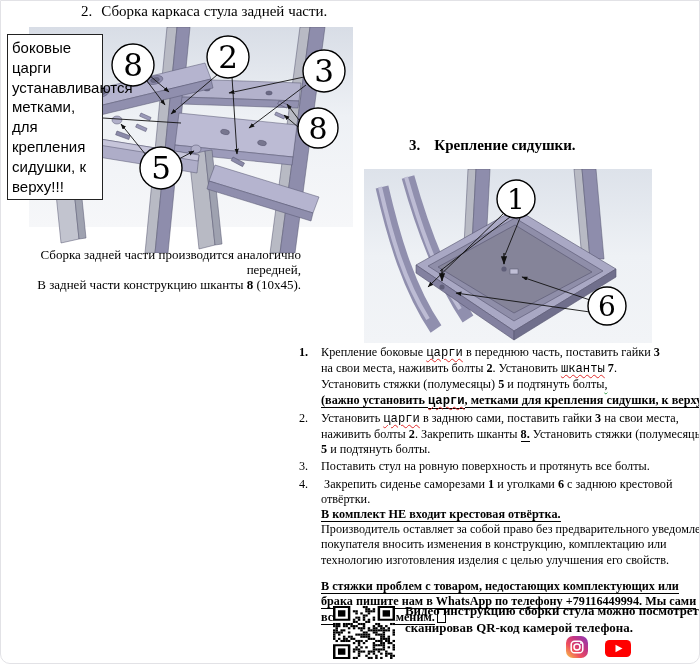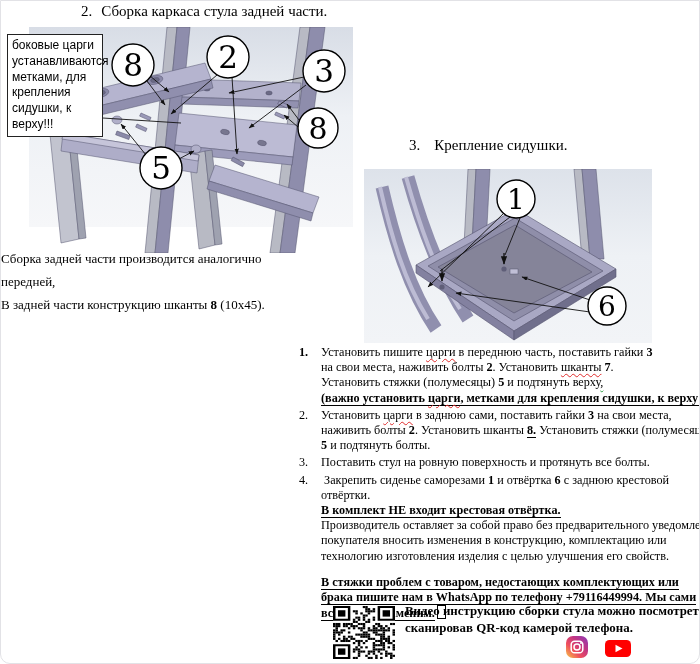--- a/index.html
+++ b/index.html
@@ -4,42 +4,42 @@
 <style>
   html,body{margin:0;padding:0;background:#fff;}
   .page{position:relative;width:700px;height:664px;background:#fff;overflow:hidden;
         font-family:"Liberation Serif",serif;color:#000;box-sizing:border-box;
         border:1px solid #e2e2e6;border-radius:0 0 10px 10px;padding-left:45px;}
   
   .sec-title{position:absolute;font-size:15px;white-space:nowrap;}
   .sec-title .n{display:inline-block;}
   .t2{left:80px;top:2px;}
   .t2 .lbl{margin-left:9px;}
-  .t3{left:408px;top:136px;}
+  .t3{left:408px;top:136px;font-weight:bold;}
   .t3 .lbl{margin-left:14px;}
   
   .notebox{position:absolute;left:6px;top:33px;width:86px;background:#fff;border:1.3px solid #222;
-           padding:3px 4px;font-family:"Liberation Sans",sans-serif;font-size:12px;line-height:1.32;z-index:3;}
+           padding:3px 4px;font-family:"Liberation Sans",sans-serif;font-size:15px;line-height:1.32;z-index:3;}
   
   .fig2{position:absolute;left:28px;top:26px;}
   .fig3{position:absolute;left:363px;top:168px;}
   .co-num{font-family:"DejaVu Serif",serif;fill:#000;}
   
-  .caption{position:absolute;left:0;top:246px;width:300px;text-align:left;
-           font-size:13px;line-height:23px;z-index:4;}
+  .caption{position:absolute;left:0;top:246px;width:300px;text-align:right;
+           font-size:13px;line-height:15px;z-index:4;}
   
   .instructions{position:absolute;left:298px;top:344px;width:404px;font-size:12.2px;line-height:15.2px;}
   .li{display:flex;margin-bottom:2px;}
   .li .num{flex:0 0 22px;width:22px;}
   .tline{white-space:pre;}
   .gapline{height:11px;}
   .st-b{font-weight:700;}
   .st-u{border-bottom:1.2px solid #000;margin-top:13px;}
   .st-w{text-decoration-line:underline;text-decoration-style:wavy;text-decoration-color:#e02b2b;
-        text-decoration-thickness:1px;text-underline-offset:2.4px;}
+        text-decoration-thickness:1px;text-underline-offset:2.4px;font-family:Liberation Mono, monospace;}
   .st-g{text-decoration-line:underline;text-decoration-style:wavy;text-decoration-color:#2e9e44;
         text-decoration-thickness:1px;text-underline-offset:2.4px;}
   .st-cbox{display:inline-block;width:7px;height:12px;border:1px solid #000;vertical-align:-2px;margin-left:2px;}
   
   .qr{position:absolute;left:332px;top:605px;}
   .footer-text{position:absolute;left:404px;top:602px;width:296px;font-weight:700;
                font-size:12.9px;line-height:16.5px;white-space:nowrap;}
   .ig{position:absolute;left:564px;top:634px;cursor:pointer;}
   .yt{position:absolute;left:604px;top:639px;cursor:pointer;}
 </style>
@@ -235,44 +235,44 @@
         <circle cx="243" cy="137" r="19" fill="#fff" stroke="#000" stroke-width="1.4"></circle>
         <text class="co-num" x="243" y="147" font-size="28" text-anchor="middle">6</text>
       </g>
     </g>
   </svg>
 
   <div class="instructions">
       <div class="li">
         <div class="num st-b">1.</div>
         <div>
-          <div class="tline"><span>Установить пишите </span><span class="st-w">царги</span><span> в переднюю часть, поставить гайки </span><span class="st-b">3</span></div>
+          <div class="tline"><span>Крепление боковые </span><span class="st-w">царги</span><span> в переднюю часть, поставить гайки </span><span class="st-b">3</span></div>
           <div class="tline"><span>на свои места, наживить болты </span><span class="st-b">2</span><span>. Установить </span><span class="st-w">шканты</span><span> </span><span class="st-b">7</span><span>.</span></div>
-          <div class="tline"><span>Установить стяжки (полумесяцы) </span><span class="st-b">5</span><span> и подтянуть верху</span><span class="st-g">,</span></div>
+          <div class="tline"><span>Установить стяжки (полумесяцы) </span><span class="st-b">5</span><span> и подтянуть болты</span><span class="st-g">,</span></div>
           <div class="tline"><span class="st-b st-u">(важно установить </span><span class="st-b st-u st-w">царги</span><span class="st-b st-u">, метками для крепления сидушки, к верху!)</span></div>
         </div>
       </div>
       <div class="li">
         <div class="num">2.</div>
         <div>
           <div class="tline"><span>Установить </span><span class="st-w">царги</span><span> в заднюю сами, поставить гайки </span><span class="st-b">3</span><span> на свои места,</span></div>
-          <div class="tline"><span>наживить болты </span><span class="st-b">2</span><span>. Установить шканты </span><span class="st-b st-u">8.</span><span> Установить стяжки (полумесяцы)</span></div>
+          <div class="tline"><span>наживить болты </span><span class="st-b">2</span><span>. Закрепить шканты </span><span class="st-b st-u">8.</span><span> Установить стяжки (полумесяцы)</span></div>
           <div class="tline"><span class="st-b">5</span><span> и подтянуть болты.</span></div>
         </div>
       </div>
       <div class="li">
         <div class="num">3.</div>
         <div>
           <div class="tline"><span>Поставить стул на ровную поверхность и протянуть все болты.</span></div>
         </div>
       </div>
       <div class="li">
         <div class="num">4.</div>
         <div>
-          <div class="tline"><span> Закрепить сиденье саморезами </span><span class="st-b">1</span><span> и отвёртка </span><span class="st-b">6</span><span> с заднюю крестовой</span></div>
+          <div class="tline"><span> Закрепить сиденье саморезами </span><span class="st-b">1</span><span> и уголками </span><span class="st-b">6</span><span> с заднюю крестовой</span></div>
           <div class="tline"><span>отвёртки.</span></div>
           <div class="tline"><span class="st-b st-u">В комплект НЕ входит крестовая отвёртка.</span></div>
           <div class="tline"><span>Производитель оставляет за собой право без предварительного уведомления</span></div>
           <div class="tline"><span>покупателя вносить изменения в конструкцию, комплектацию или</span></div>
           <div class="tline"><span>технологию изготовления изделия с целью улучшения его свойств.</span></div>
           <div class="gapline"></div>
           <div class="tline"><span class="st-b st-u">В стяжки проблем с товаром, недостающих комплектующих или</span></div>
           <div class="tline"><span class="st-b st-u">брака пишите нам в WhatsApp по телефону +79116449994. Мы сами</span></div>
           <div class="tline"><span class="st-b st-u">всё быстро заменим.</span><span class="st-cbox"></span></div>
         </div>

